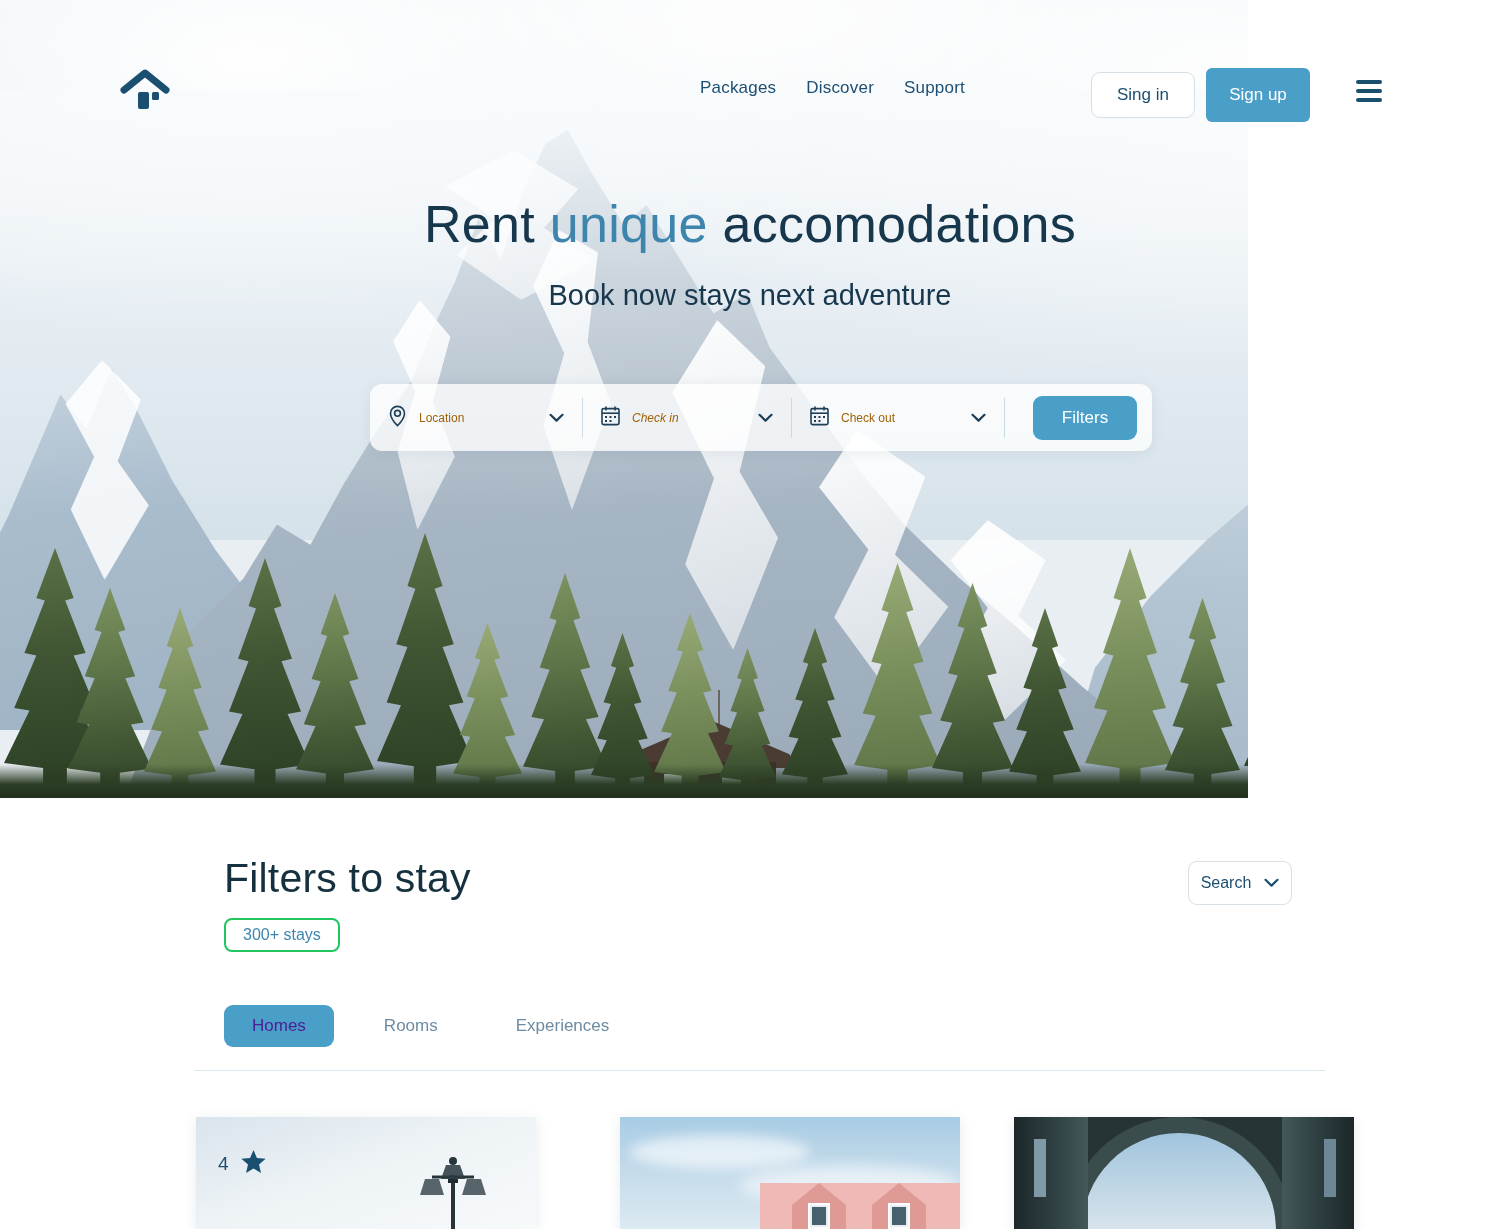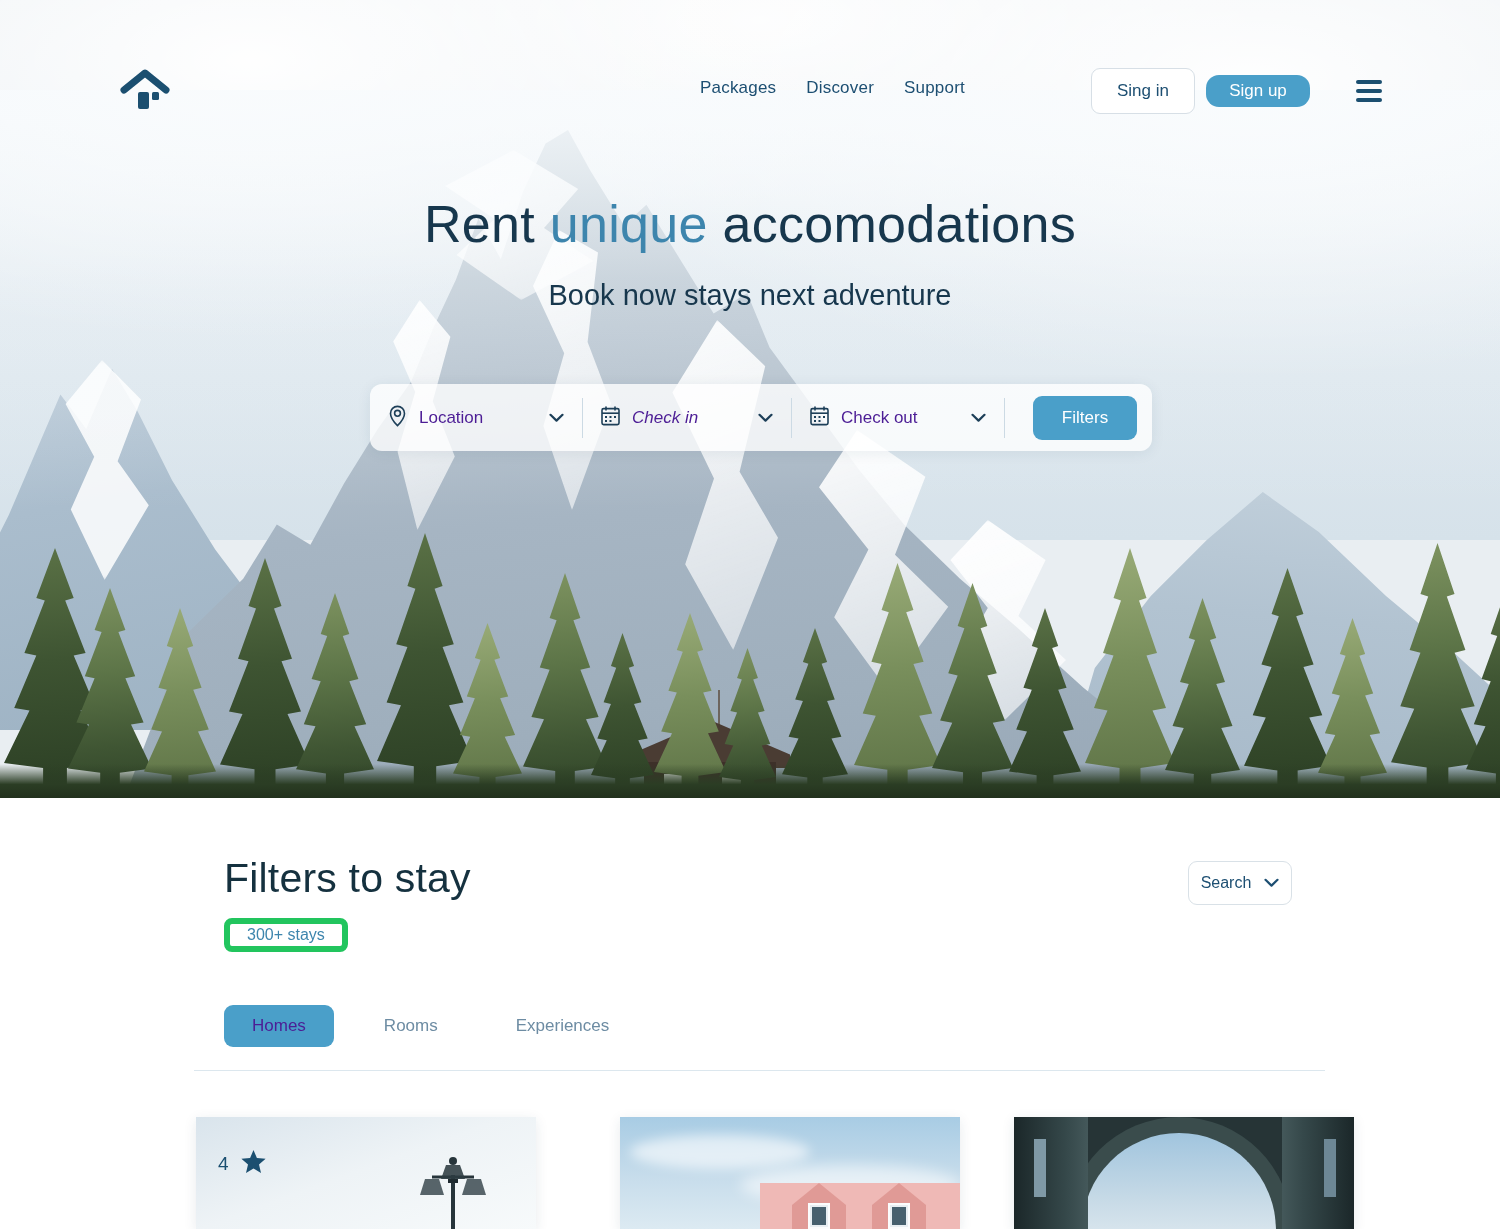--- a/index.html
+++ b/index.html
@@ -17,21 +17,21 @@
     width: 1500px;
     height: 1229px;
     background: #ffffff;
     overflow: hidden;
   }
 
   
   .hero {
     position: absolute;
     left: 0; top: 0;
-    width: 1500px;
+    width: 1248px;
     height: 798px;
     overflow: hidden;
     background: #e9eef2;
   }
 
   .hero-photo {
     position: absolute;
     inset: 0;
     overflow: hidden;
   }
@@ -173,21 +173,21 @@
   }
   .btn-signin {
     width: 104px; height: 46px; border-radius: 9px;
     background: rgba(255,255,255,0.92);
     border: 1px solid #d7dfe6;
     color: #1d4f72; font-size: 17px;
     display: flex; align-items: center; justify-content: center;
     cursor: pointer; font-family: inherit;
   }
   .btn-signup {
-    width: 104px; height: 32px; border-radius: 13px;
+    width: 104px; height: 54px; border-radius: 6px;
     background: #4a9fc9; border: none; color: #ffffff; font-size: 17px;
     display: flex; align-items: center; justify-content: center;
     cursor: pointer; font-family: inherit;
   }
   .hamburger {
     position: absolute; right: 118px; top: 80px;
     width: 26px; height: 22px; display: flex; flex-direction: column;
     justify-content: space-between; cursor: pointer;
   }
   .hamburger span { display: block; height: 4px; border-radius: 2px; background: #1b4f70; }
@@ -209,21 +209,21 @@
     background: rgba(255,255,255,0.78);
     border-radius: 12px;
     display: flex; align-items: center;
     z-index: 30;
     box-shadow: 0 2px 14px rgba(28,60,85,0.08);
   }
   .sfield {
     display: flex; align-items: center; height: 42px;
     position: relative; padding: 0 18px;
   }
-  .sfield .lbl { font-size: 17px; color: #4c1d95; margin-left: 12px; }
+  .sfield .lbl { font-size: 12px; color: #a16207; margin-left: 12px; }
   .sfield .chev { margin-left: auto; padding-left: 26px; }
   .sf-loc { width: 212px; }
   .sf-in { width: 208px; font-style: italic; }
   .sf-out { width: 212px; }
   .divider { width: 1px; height: 40px; background: #ccdae4; }
   .btn-search {
     margin-left: 28px; width: 104px; height: 44px; border-radius: 9px;
     background: #4a9fc9; border: none; color: #fff; font-size: 17px;
     display: flex; align-items: center; justify-content: center; cursor: pointer;
     font-family: inherit;
@@ -233,21 +233,21 @@
   .content {
     position: absolute; left: 0; top: 798px; width: 1500px; height: 431px;
     background: #ffffff;
   }
   .section-title {
     position: absolute; left: 224px; top: 57px;
     font-size: 41px; font-weight: 400; color: #15313f; letter-spacing: .2px;
   }
   .badge {
     position: absolute; left: 224px; top: 120px;
-    height: 34px; padding: 0 17px; border: 6px solid #22c55e; border-radius: 8px;
+    height: 34px; padding: 0 17px; border: 2px solid #22c55e; border-radius: 8px;
     display: flex; align-items: center;
     font-size: 16px; color: #3d85ad;
   }
   .filters {
     position: absolute; right: 208px; top: 63px;
     width: 104px; height: 44px; border: 1px solid #d9e1e7; border-radius: 9px;
     display: flex; align-items: center; justify-content: center; gap: 13px;
     font-size: 16px; color: #1d4f72; background: #fff; cursor: pointer;
     font-family: inherit;
   }

